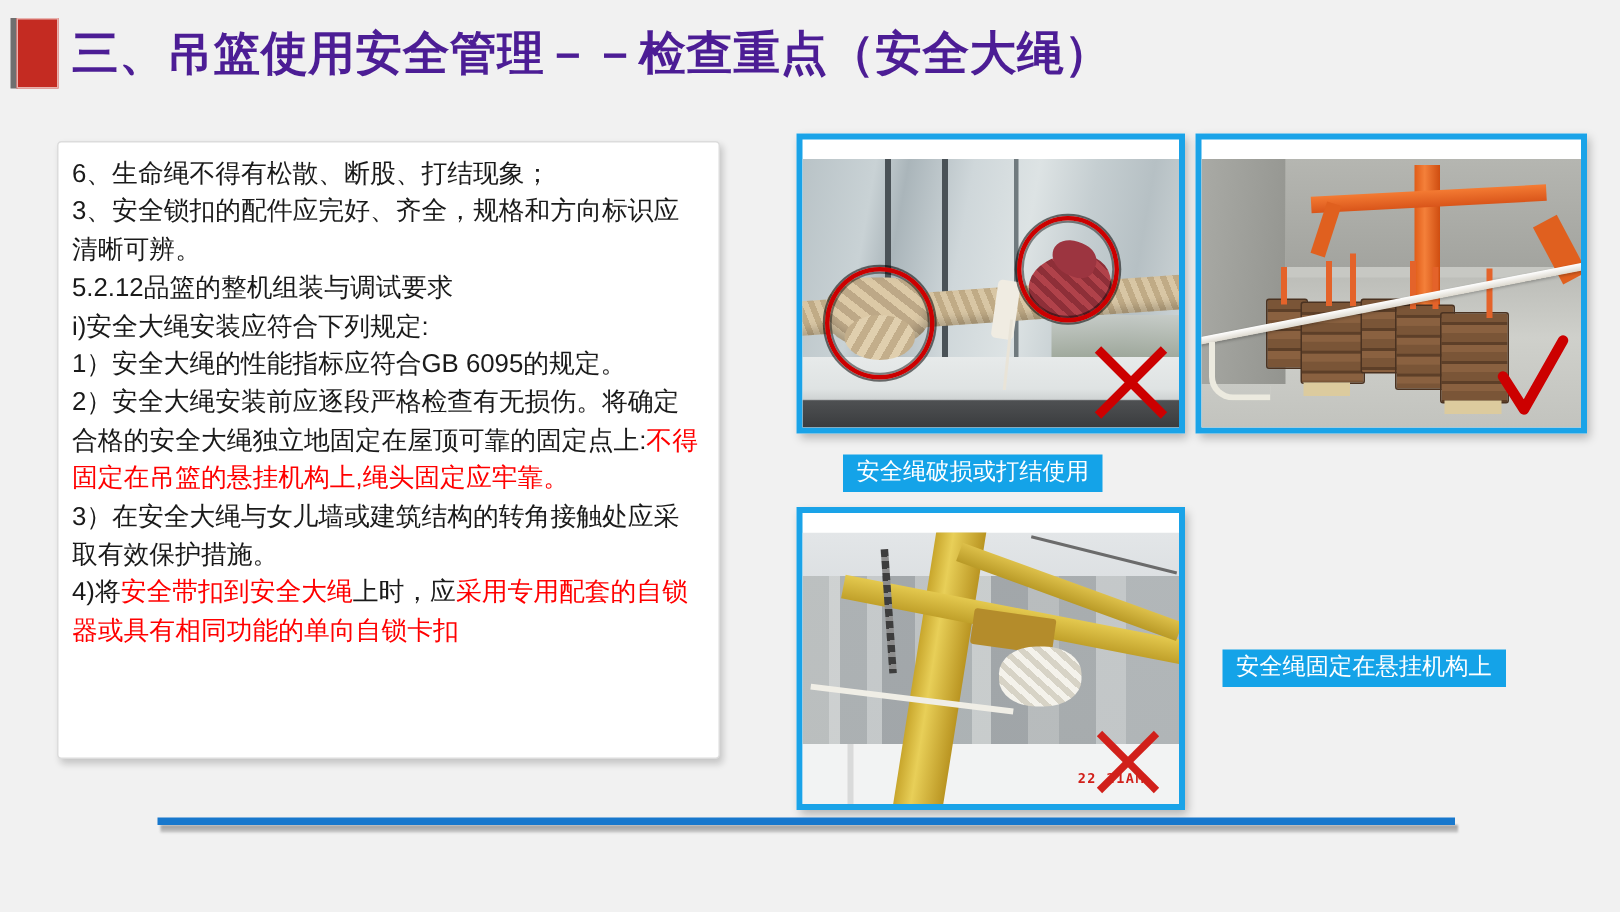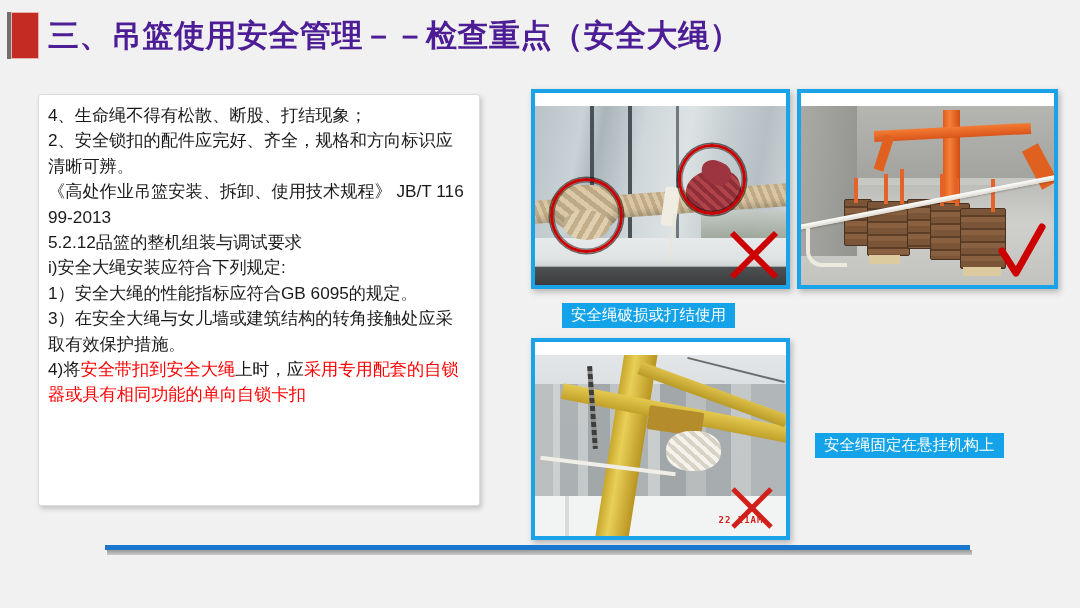--- a/index.html
+++ b/index.html
@@ -280,26 +280,26 @@
 <body>
 
 <div id="slide">
 
   <div id="title-accent-bar"></div>
   <div id="title-accent"></div>
   <div id="slide-title">三、吊篮使用安全管理－－检查重点（安全大绳）</div>
 
   <div id="text-panel">
     <div id="body-text">
-        <div><span>4、生命绳不得有松散、断股、打结现象；</span></div>
-        <div><span>2、安全锁扣的配件应完好、齐全，规格和方向标识应清晰可辨。</span></div>
-        <div><span>《高处作业吊篮安装、拆卸、使用技术规程》 JB/T 11699-2013</span></div>
+        <div><span>6、生命绳不得有松散、断股、打结现象；</span></div>
+        <div><span>3、安全锁扣的配件应完好、齐全，规格和方向标识应清晰可辨。</span></div>
         <div><span>5.2.12品篮的整机组装与调试要求</span></div>
         <div><span>i)安全大绳安装应符合下列规定:</span></div>
         <div><span>1）安全大绳的性能指标应符合GB 6095的规定。</span></div>
+        <div><span>2）安全大绳安装前应逐段严格检查有无损伤。将确定合格的安全大绳独立地固定在屋顶可靠的固定点上:</span><span class="red">不得固定在吊篮的悬挂机构上,绳头固定应牢靠。</span></div>
         <div><span>3）在安全大绳与女儿墙或建筑结构的转角接触处应采取有效保护措施。</span></div>
         <div><span>4)将</span><span class="red">安全带扣到安全大绳</span><span>上时，应</span><span class="red">采用专用配套的自锁器或具有相同功能的单向自锁卡扣</span></div>
       </div>
   </div>
 
   <div class="photo-frame" id="photo-1">
     <div class="photo-inner">
       <div class="p1-bg"></div>
       <div class="p1-glass"></div>
       <div class="p1-mullion" style="left:22%"></div>

